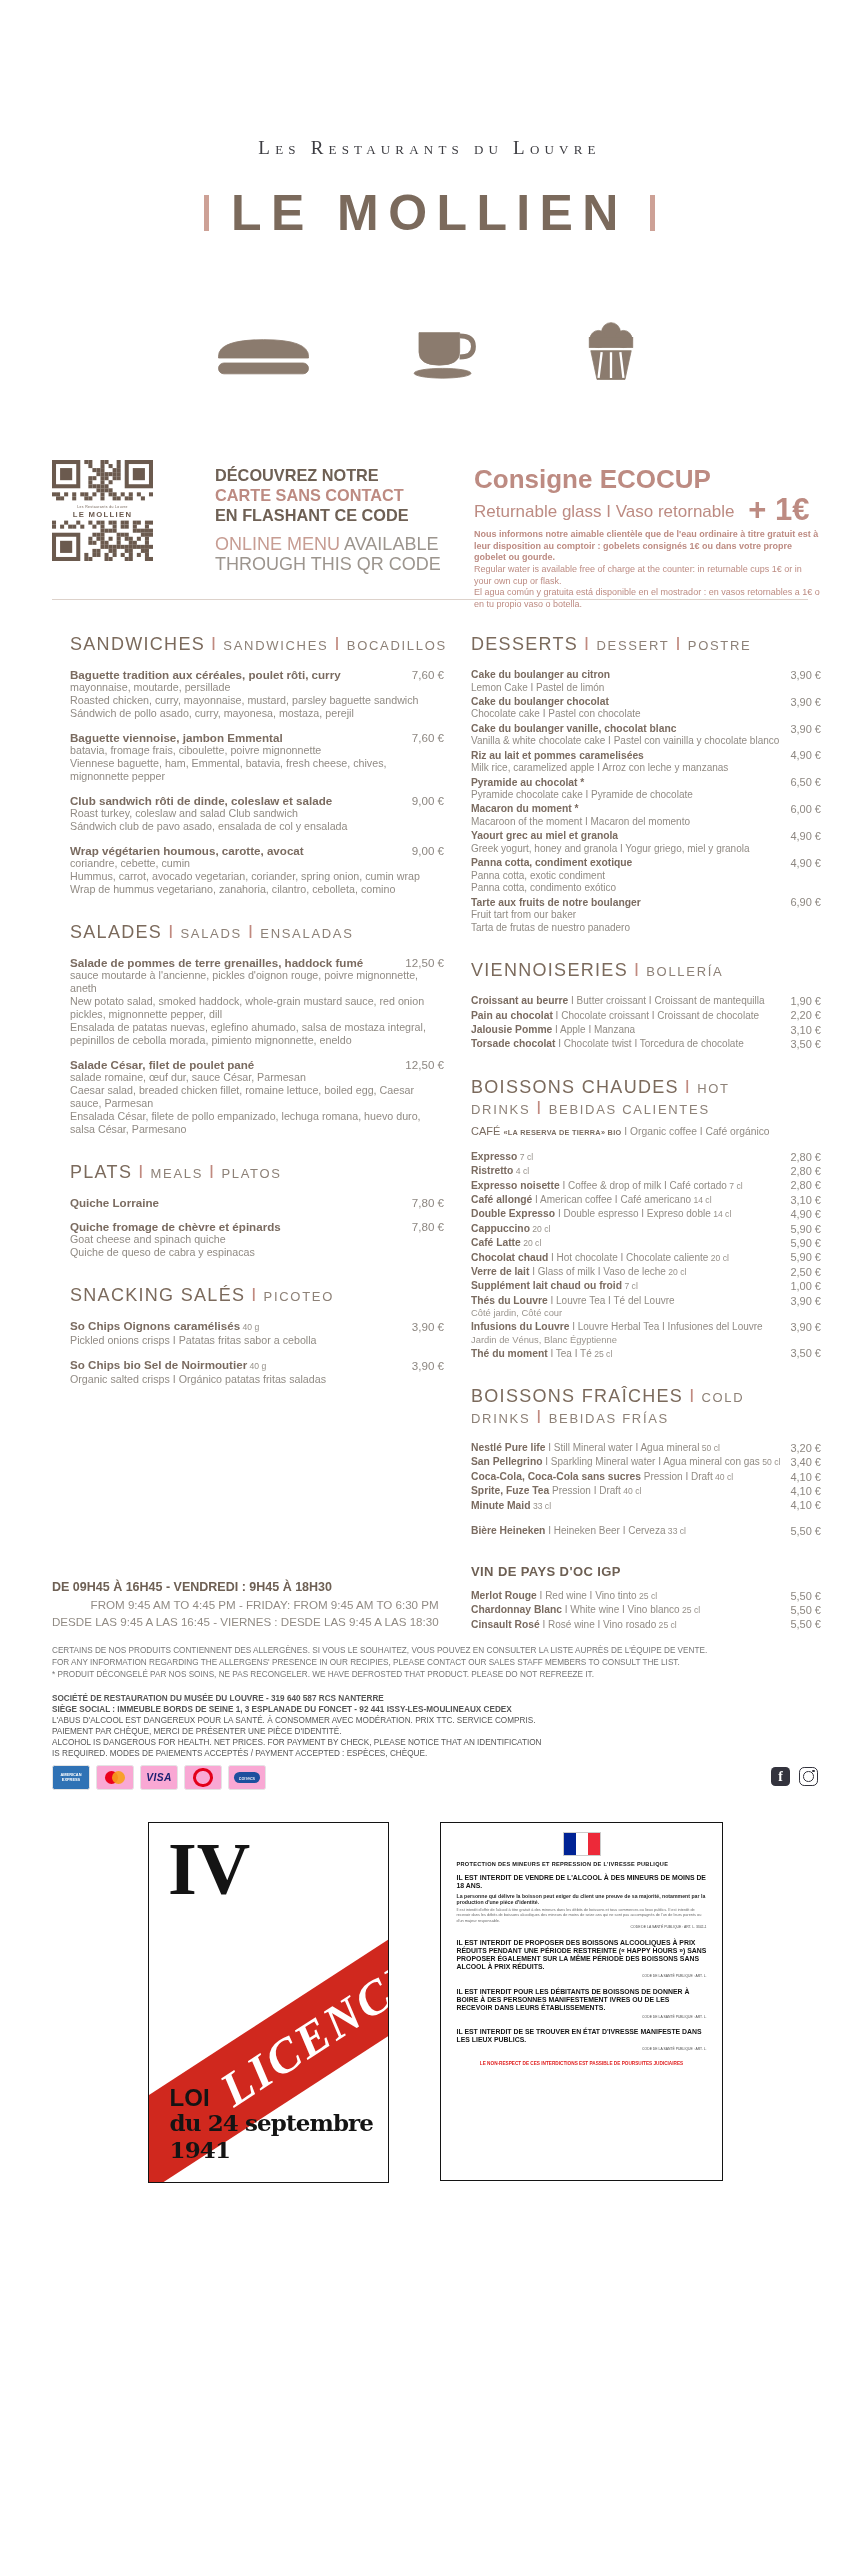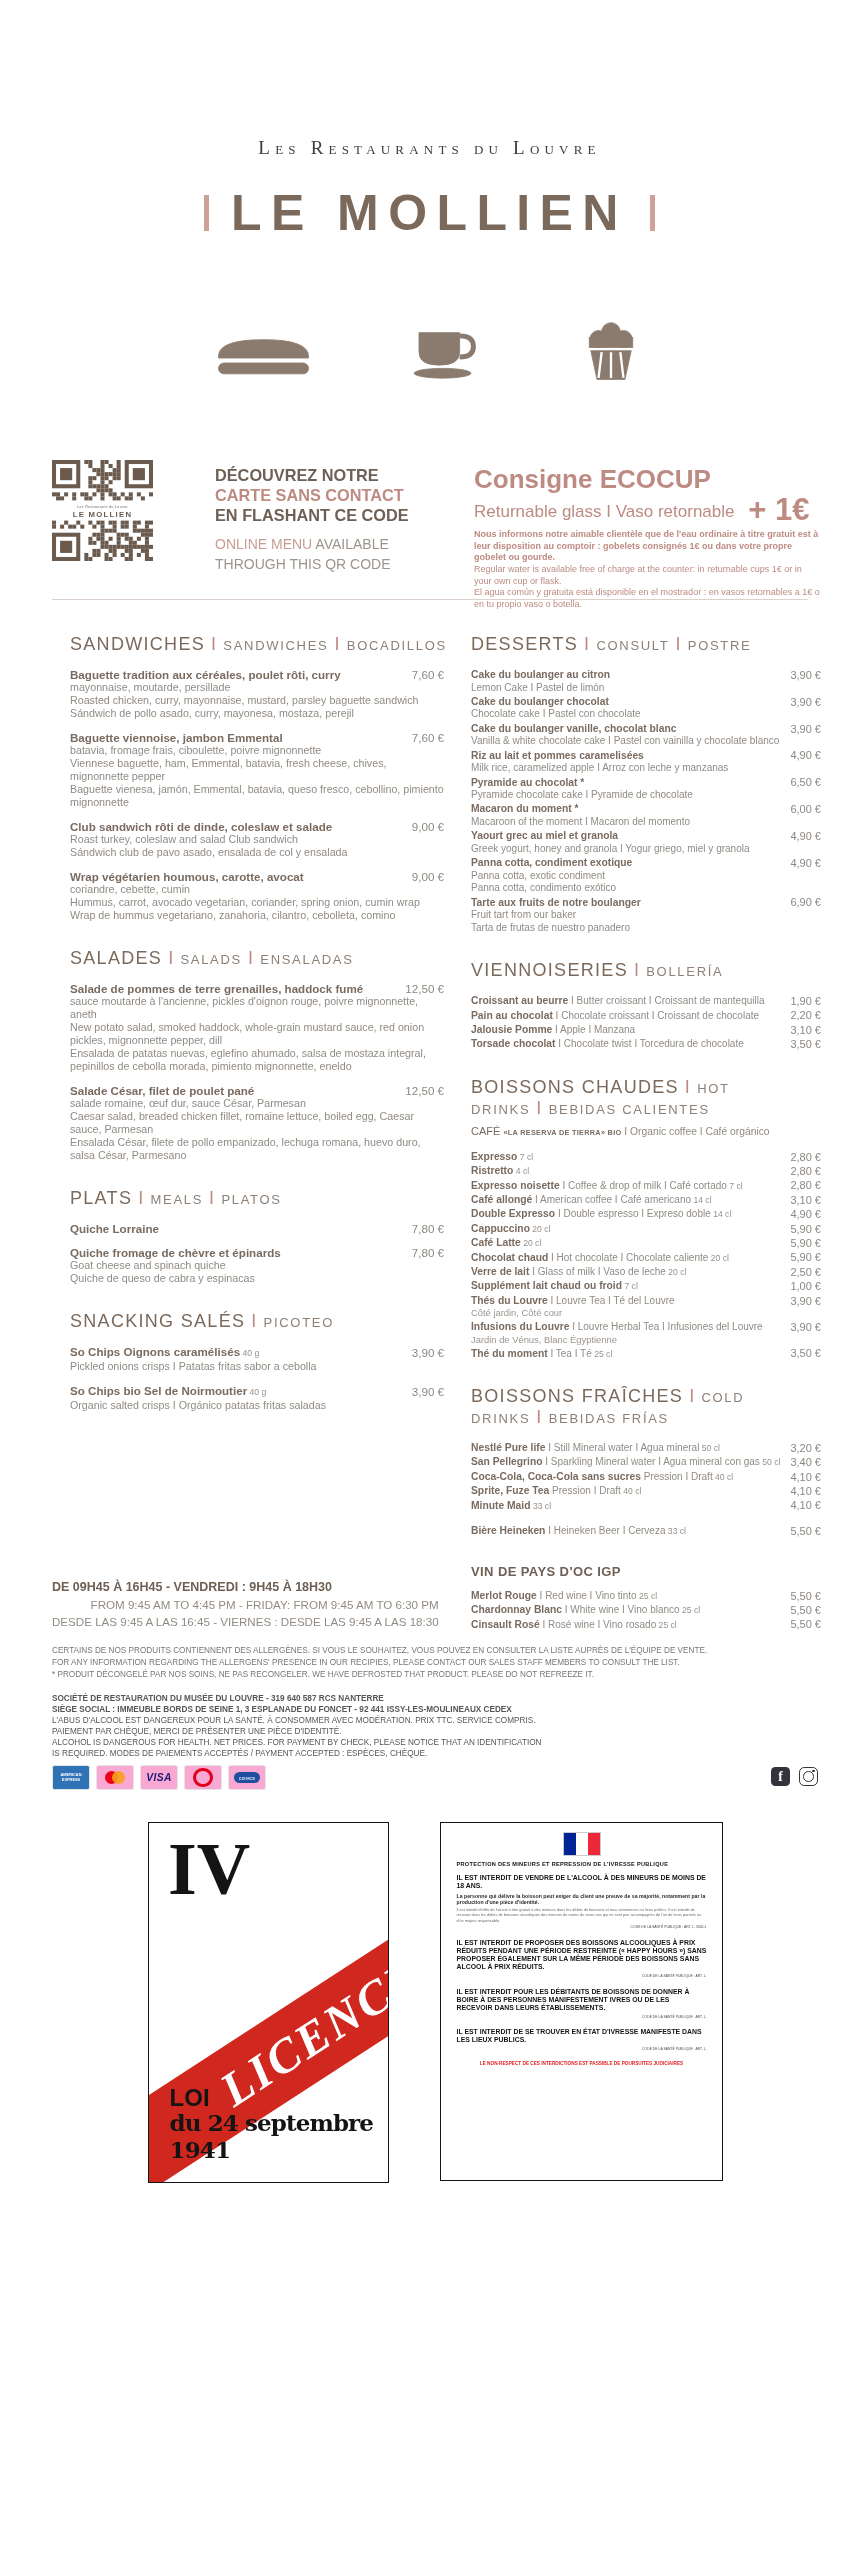--- a/index.html
+++ b/index.html
@@ -23,21 +23,21 @@
   
   .qr-block{position:absolute;top:460px;left:52px;display:flex;gap:22px;}
   .qr{position:relative;width:101px;height:101px;}
   .qr-label{position:absolute;top:46%;left:0;right:0;text-align:center;line-height:1;}
   .qr-label .mini{display:block;font-size:3.4px;color:#6b5a4e;letter-spacing:0.4px;}
   .qr-label .big{display:block;font-size:7.7px;font-weight:bold;color:#6b5a4e;letter-spacing:1.3px;margin-top:0.9px;}
   .qr-text{padding-top:5.2px;margin-left:40px;}
   .qr-fr div{font-size:16.3px;font-weight:bold;line-height:20px;color:#6e6054;}
   .qr-fr .accent{color:#bd8b82;}
   .qr-en{margin-top:8.6px;}
-  .qr-en div{font-size:14px;line-height:20px;color:#9c958e;}
+  .qr-en div{font-size:18px;line-height:20px;color:#9c958e;}
   .qr-en .accent{color:#c79d93;}
 
   
   .ecocup{position:absolute;top:464px;left:474px;width:347px;color:#bd8b82;}
   .eco-title{font-size:26px;font-weight:bold;}
   .eco-row{display:flex;align-items:flex-end;gap:13.7px;margin-top:2.6px;}
   .eco-sub{font-size:17px;}
   .eco-price{font-size:31px;font-weight:bold;line-height:24px;white-space:nowrap;}
   .eco-notes{margin-top:7.7px;font-size:9px;line-height:11.6px;}
   .eco-notes .fr{font-weight:bold;}
@@ -389,21 +389,20 @@
           <div class="item-d">Roasted chicken, curry, mayonnaise, mustard, parsley baguette sandwich</div>
           <div class="item-d">Sándwich de pollo asado, curry, mayonesa, mostaza, perejil</div>
         </div>
         <div class="item">
           <div class="item-row">
             <span class="item-l"><span class="item-n">Baguette viennoise, jambon Emmental</span></span>
             <span class="item-p">7,60 €</span>
           </div>
           <div class="item-d">batavia, fromage frais, ciboulette, poivre mignonnette</div>
           <div class="item-d">Viennese baguette, ham, Emmental, batavia, fresh cheese, chives, mignonnette pepper</div>
-          <div class="item-d">Baguette vienesa, jamón, Emmental, batavia, queso fresco, cebollino, pimiento mignonnette</div>
         </div>
         <div class="item">
           <div class="item-row">
             <span class="item-l"><span class="item-n">Club sandwich rôti de dinde, coleslaw et salade</span></span>
             <span class="item-p">9,00 €</span>
           </div>
           <div class="item-d">Roast turkey, coleslaw and salad Club sandwich</div>
           <div class="item-d">Sándwich club de pavo asado, ensalada de col y ensalada</div>
         </div>
         <div class="item">
@@ -467,21 +466,21 @@
           <div class="item-row">
             <span class="item-l"><span class="item-n">So Chips bio Sel de Noirmoutier</span><span class="item-sz"> 40 g</span></span>
             <span class="item-p">3,90 €</span>
           </div>
           <div class="item-d">Organic salted crisps I Orgánico patatas fritas saladas</div>
         </div>
       </div>
     </div>
   <div class="col col-right">
       <div class="sec compact">
-        <div class="sec-h"><span>DESSERTS</span><span class="sep">I</span><span class="tr">CONSULT</span><span class="sep">I</span><span class="tr">POSTRE</span></div>
+        <div class="sec-h"><span>DESSERTS</span><span class="sep">I</span><span class="tr">DESSERT</span><span class="sep">I</span><span class="tr">POSTRE</span></div>
         <div class="item">
           <div class="item-row">
             <span class="item-l"><span class="item-n">Cake du boulanger au citron</span></span>
             <span class="item-p">3,90 €</span>
           </div>
           <div class="item-d">Lemon Cake I Pastel de limón</div>
         </div>
         <div class="item">
           <div class="item-row">
             <span class="item-l"><span class="item-n">Cake du boulanger chocolat</span></span>

